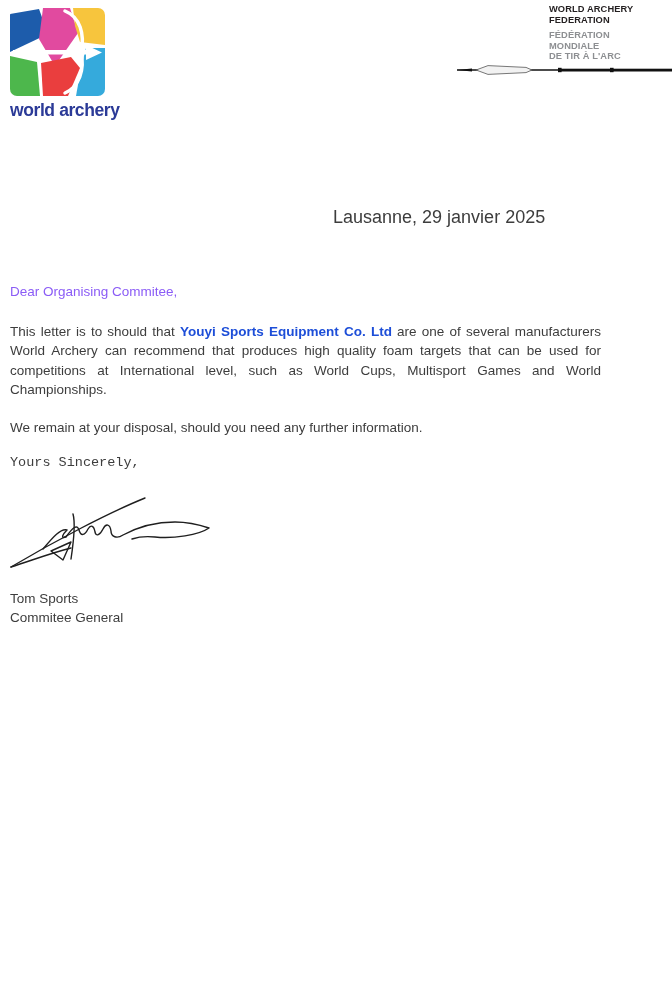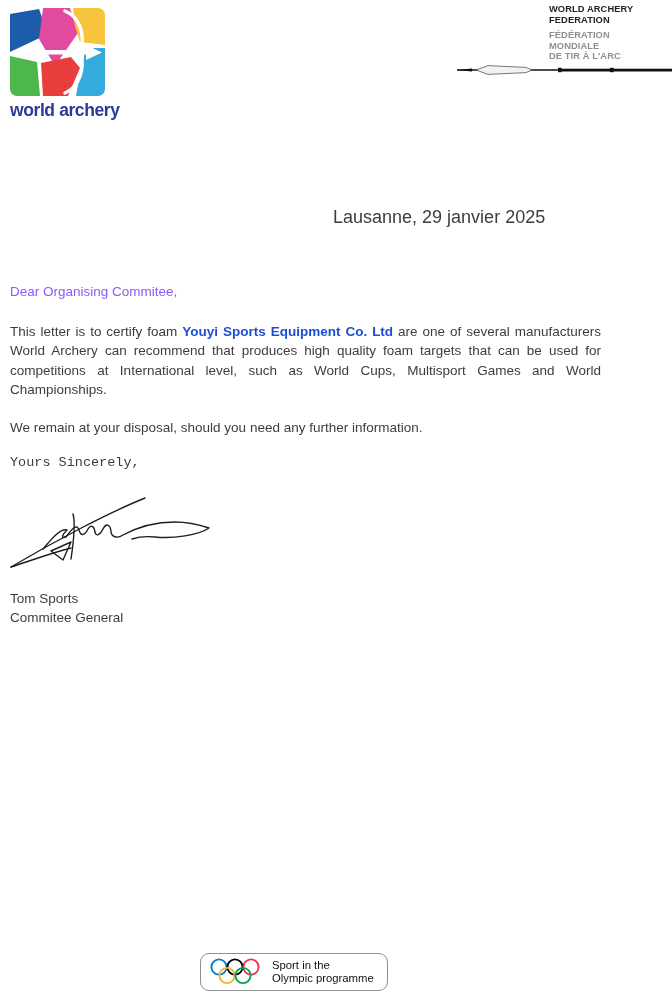--- a/index.html
+++ b/index.html
@@ -126,50 +126,35 @@
     <rect x="162" y="5.8" width="3.6" height="4.4" fill="#111111"></rect>
     <polygon points="9,8 24,6.6 24,9.4" fill="#111111"></polygon>
     <polygon points="28,8 40,3.6 78,5.4 84,8 78,10.6 40,12.4" fill="#f2f2f2" stroke="#555555" stroke-width="0.8"></polygon>
   </svg>
 
 
   <div class="dateline">Lausanne, 29 janvier 2025</div>
 
   <div class="salutation">Dear Organising Commitee,</div>
 
-  <p class="body-para"><span>This letter is to certify foam </span><strong>Youyi Sports Equipment Co. Ltd</strong><span>  are one of several manufacturers World Archery can recommend that produces high quality foam targets that can be used for competitions at International level, such as World Cups, Multisport Games and World Championships.</span></p>
+  <p class="body-para"><span>This letter is to should that </span><strong>Youyi Sports Equipment Co. Ltd</strong><span>  are one of several manufacturers World Archery can recommend that produces high quality foam targets that can be used for competitions at International level, such as World Cups, Multisport Games and World Championships.</span></p>
 
   <div class="closing-line">We remain at your disposal, should you need any further information.</div>
 
   <div class="valediction">Yours Sincerely,</div>
 
   <svg class="signature" width="215" height="82" viewBox="0 0 215 82" xmlns="http://www.w3.org/2000/svg">
     <g fill="none" stroke="#1f1f1f" stroke-width="1.4" stroke-linecap="round" stroke-linejoin="round">
       <path d="M8,80 C50,55 105,26 142,11"></path>
       <path d="M8,80 C30,73 48,66 68,61"></path>
       <path d="M48,64 L68,55 L60,73 Z"></path>
       <path d="M70,27 C72,34 71,52 68,72"></path>
       <path d="M40,62 C50,50 58,41 64,43 C60,47 57,52 63,50 C70,40 74,37 76,43 C78,50 82,48 85,42 C88,37 91,39 92,45 C93,50 97,48 100,42 C103,36 107,37 108,44 C108,50 114,52 120,48 C133,41 152,35 172,35 C186,35 197,38 206,41 C196,48 170,52 152,50 C143,49 135,50 129,52"></path>
     </g>
   </svg>
 
   <div class="signer-block">
     <div>Tom Sports</div>
     <div>Commitee General</div>
   </div>
 
-  <div class="footer-badge">
-    <svg class="rings" width="56" height="30" viewBox="0 0 56 30" xmlns="http://www.w3.org/2000/svg">
-      <g fill="none" stroke-width="1.9">
-        <circle cx="11" cy="10" r="7.6" stroke="#0081C8"></circle>
-        <circle cx="27" cy="10" r="7.6" stroke="#000000"></circle>
-        <circle cx="43" cy="10" r="7.6" stroke="#EE334E"></circle>
-        <circle cx="19" cy="18.5" r="7.6" stroke="#FCB131"></circle>
-        <circle cx="35" cy="18.5" r="7.6" stroke="#00A651"></circle>
-      </g>
-    </svg>
-    <div class="footer-text">
-      <div>Sport in the</div>
-      <div>Olympic programme</div>
-    </div>
-  </div>
 
 </div>
 
 </body></html>

